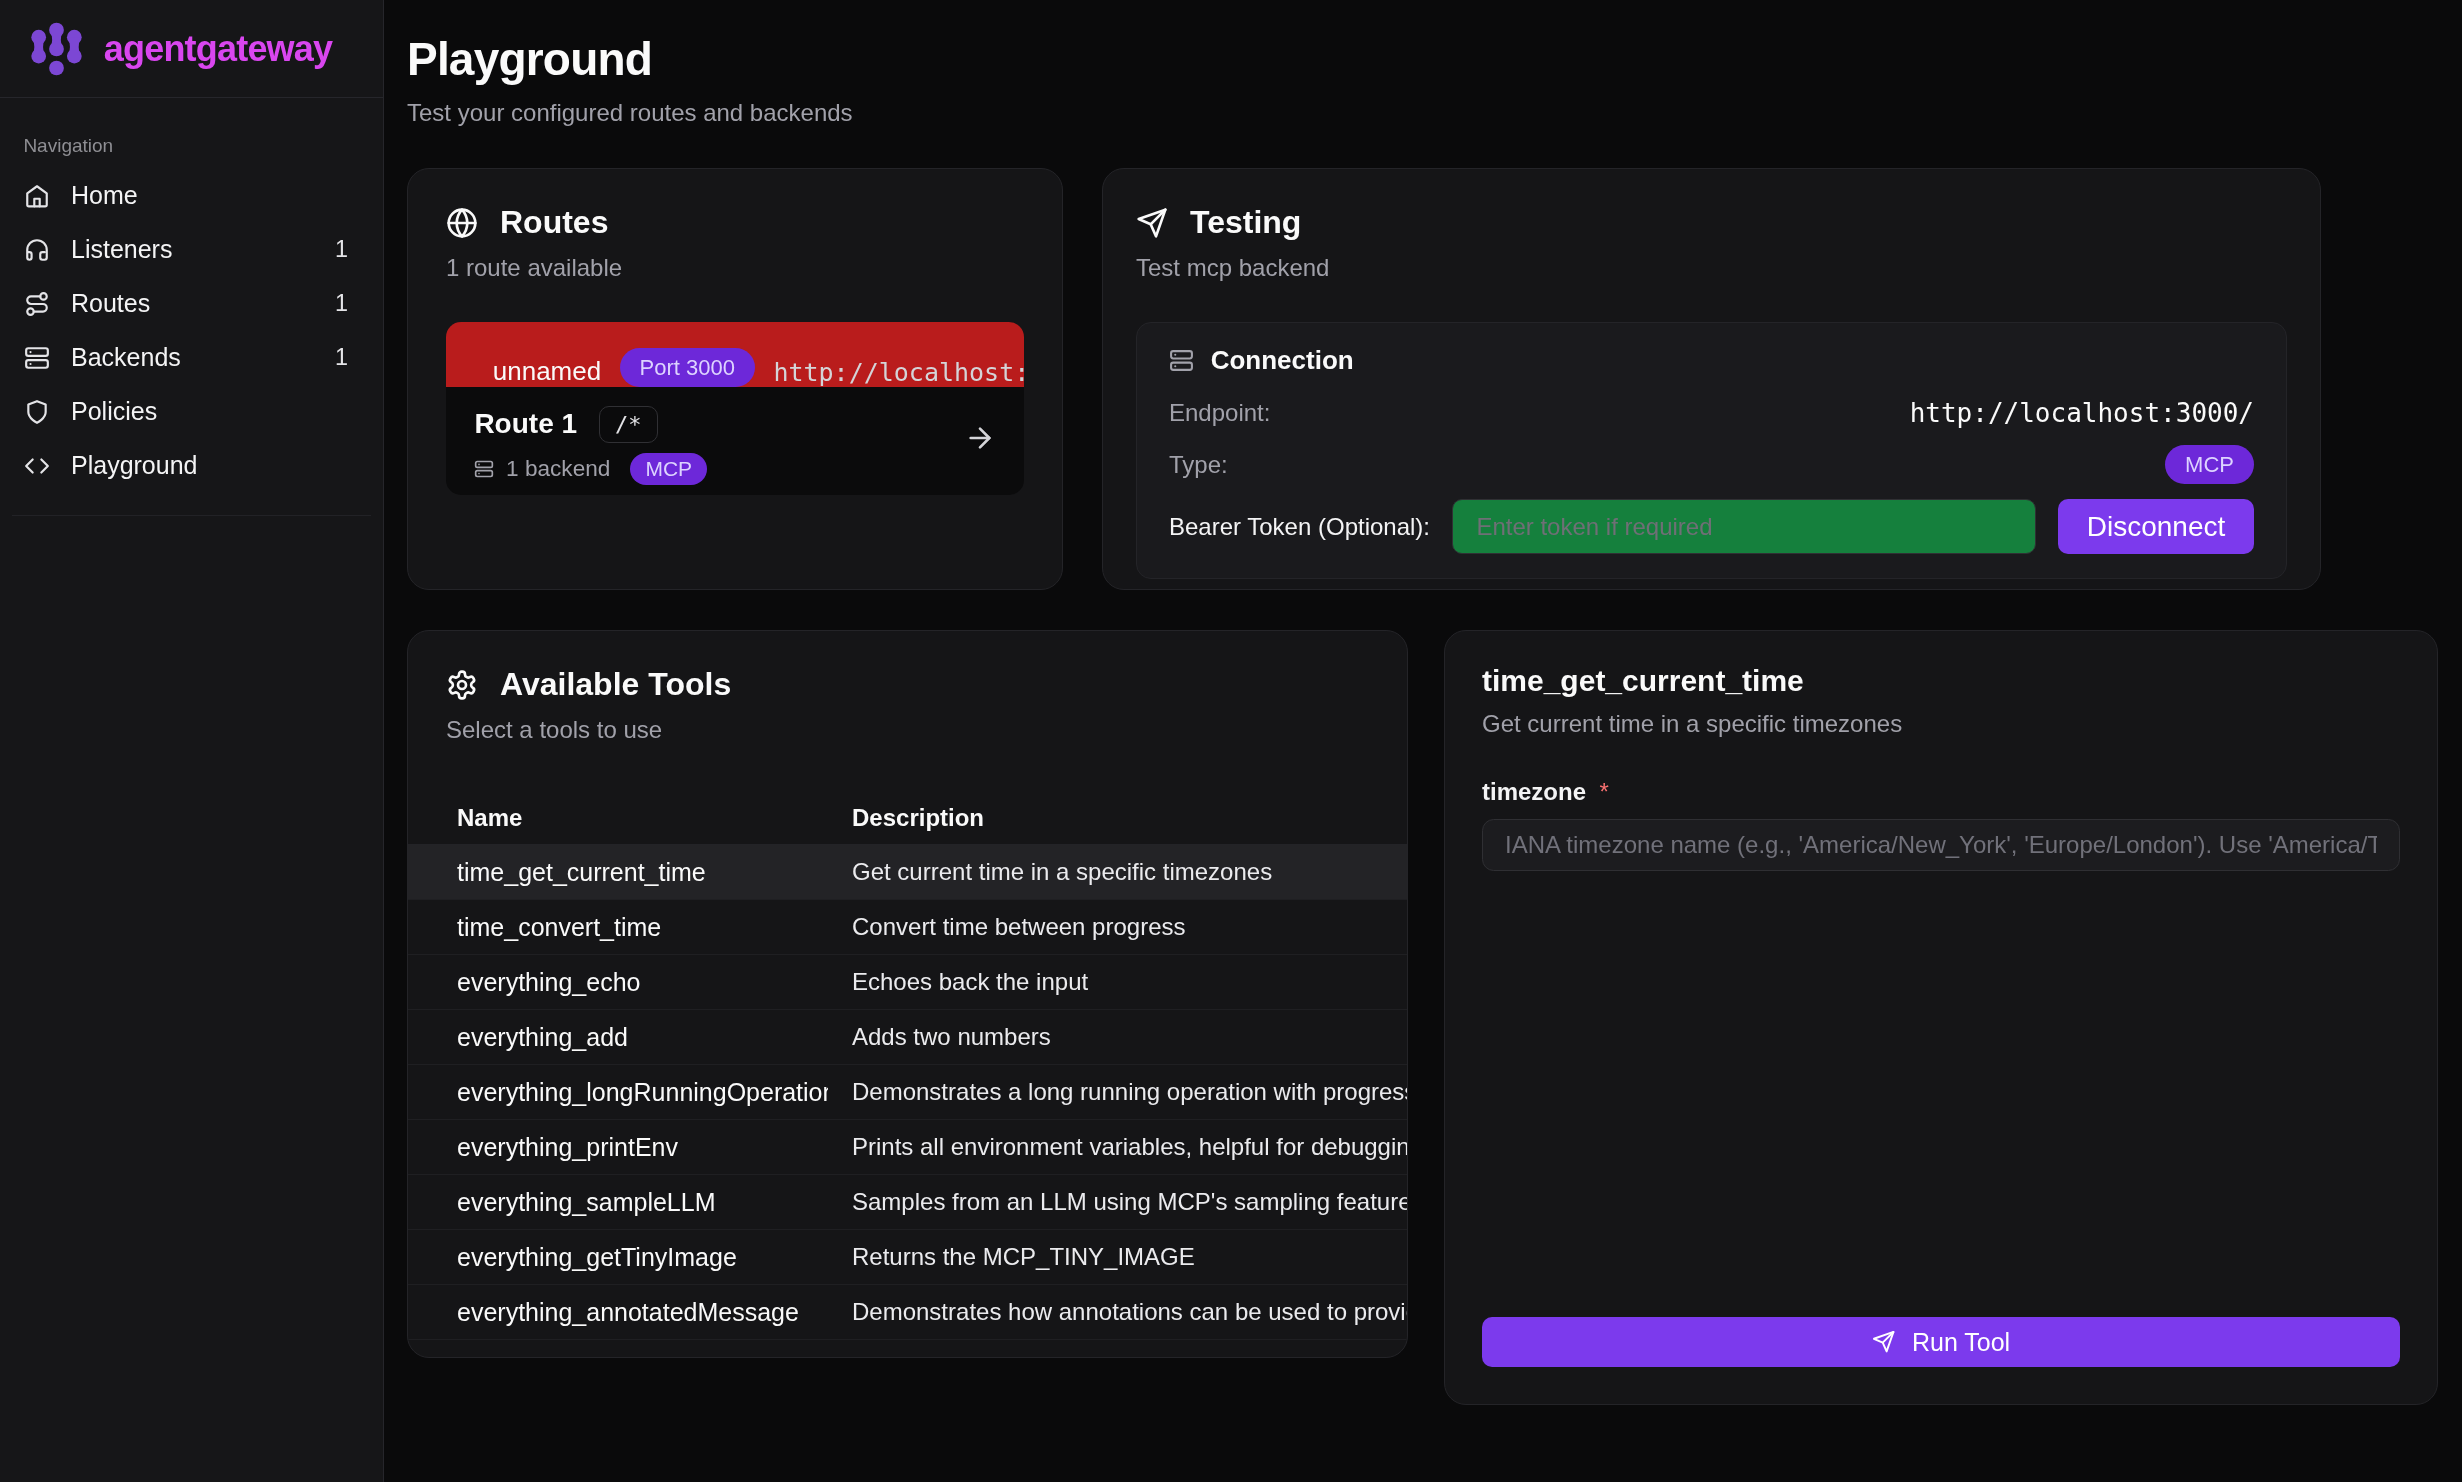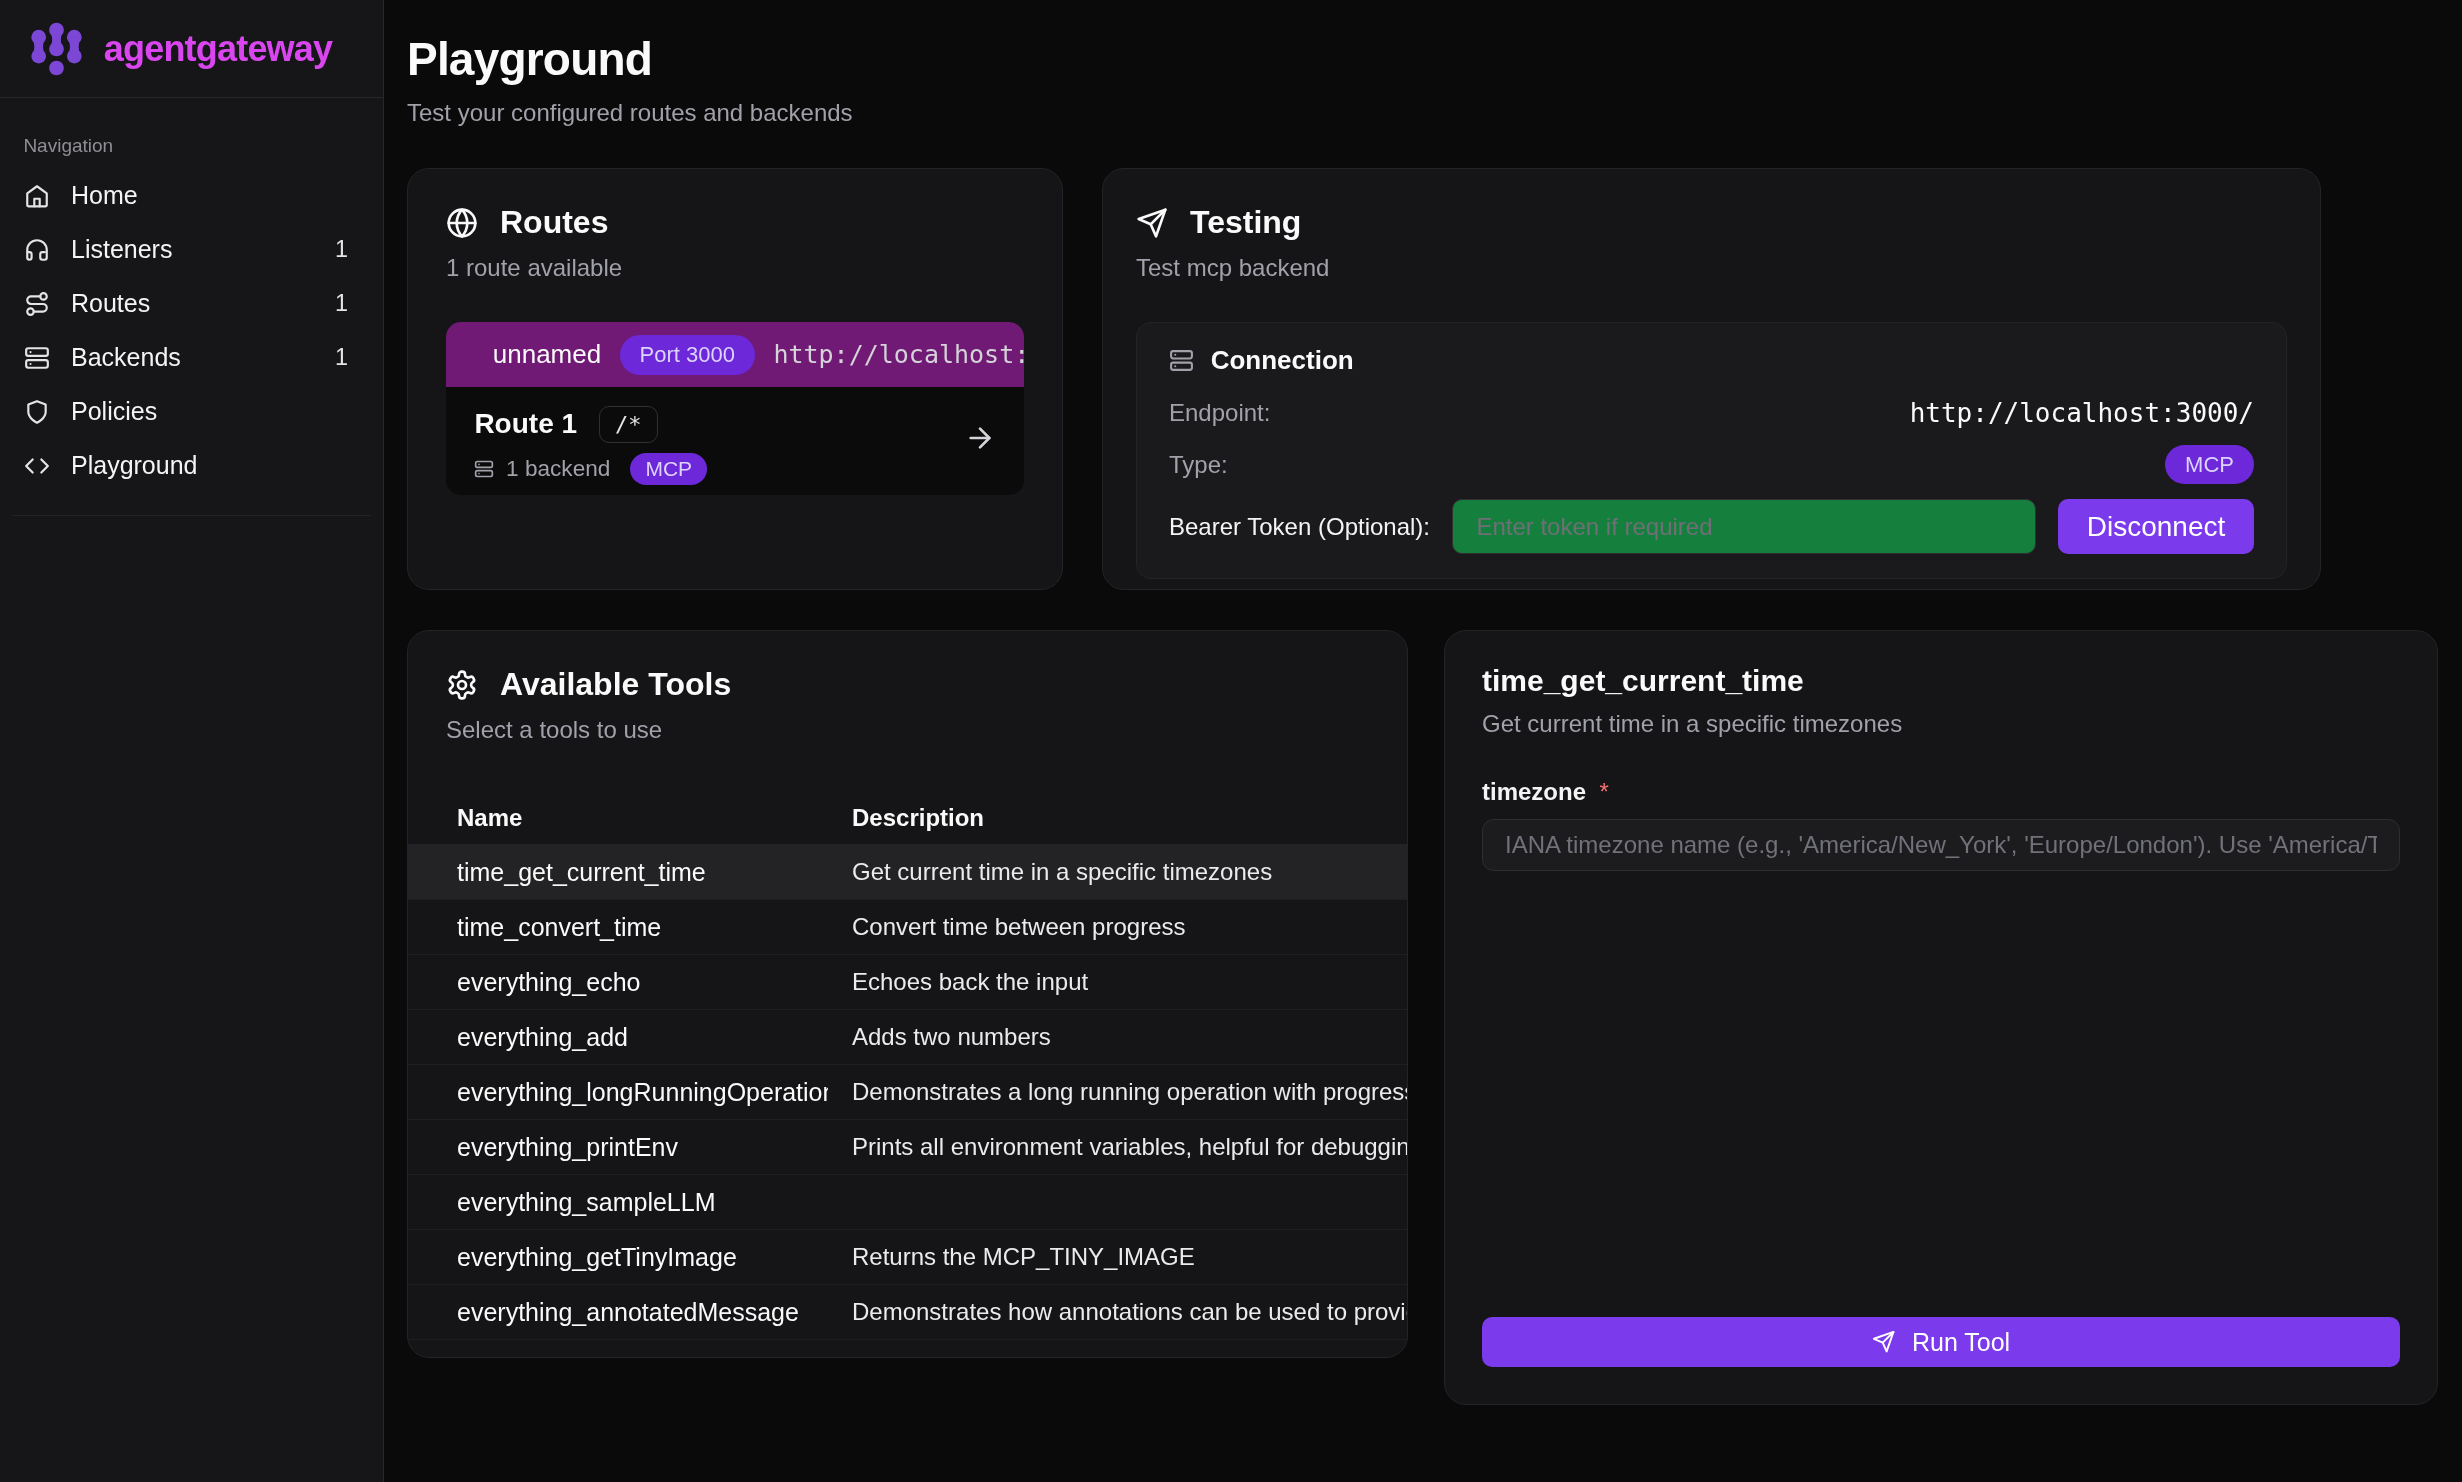--- a/index.html
+++ b/index.html
@@ -50,21 +50,21 @@
   .card-sub { margin-top:13.4px; font-size:24px; color:#a1a1aa; }
 
   #routes-card { left:407px; top:168px; width:656px; height:422px; padding:35px 38px; }
   #testing-card { left:1102px; top:168px; width:1219px; height:422px; padding:35px 33px; }
   #tools-card { left:407px; top:630px; width:1001px; height:728px; padding:35px 0 0; overflow:hidden; }
   #tool-detail-card { left:1444px; top:630px; width:994px; height:775px; padding:33px 37px; }
 
   
   .listener-block { margin-top:40px; border-radius:15px; overflow:hidden; }
   .listener-row {
-    background:#701a75; height:65px; display:flex; align-items:center;
+    background:#b91c1c; height:65px; display:flex; align-items:flex-end;
     gap:18.4px; padding:0 28.4px;
   }
   .srv-icon { width:25px; height:25px; stroke:#a1a1aa; fill:none; stroke-width:2; stroke-linecap:round; stroke-linejoin:round; }
   .listener-name { font-size:26px; color:#fafafa; }
   .pill {
     background:#6d28d9; color:#ddd3ff; border-radius:836px;
     font-size:22px; padding:6.7px 20px; white-space:nowrap;
   }
   .listener-url { margin-left:auto; font-family:"DejaVu Sans Mono", monospace; font-size:25px; color:#d4d4d8; }
   .route-row { background:#0b0b0c; height:108px; padding:18.4px 28.4px 0; position:relative; cursor:pointer; }
@@ -343,20 +343,21 @@
         <div class="trow">
           <div class="td name">everything_longRunningOperation</div>
           <div class="td desc">Demonstrates a long running operation with progress up</div>
         </div>
         <div class="trow">
           <div class="td name">everything_printEnv</div>
           <div class="td desc">Prints all environment variables, helpful for debugging M</div>
         </div>
         <div class="trow">
           <div class="td name">everything_sampleLLM</div>
+          <div class="td desc">Samples from an LLM using MCP's sampling feature</div>
         </div>
         <div class="trow">
           <div class="td name">everything_getTinyImage</div>
           <div class="td desc">Returns the MCP_TINY_IMAGE</div>
         </div>
         <div class="trow">
           <div class="td name">everything_annotatedMessage</div>
           <div class="td desc">Demonstrates how annotations can be used to provide n</div>
         </div>
         <div class="trow">

